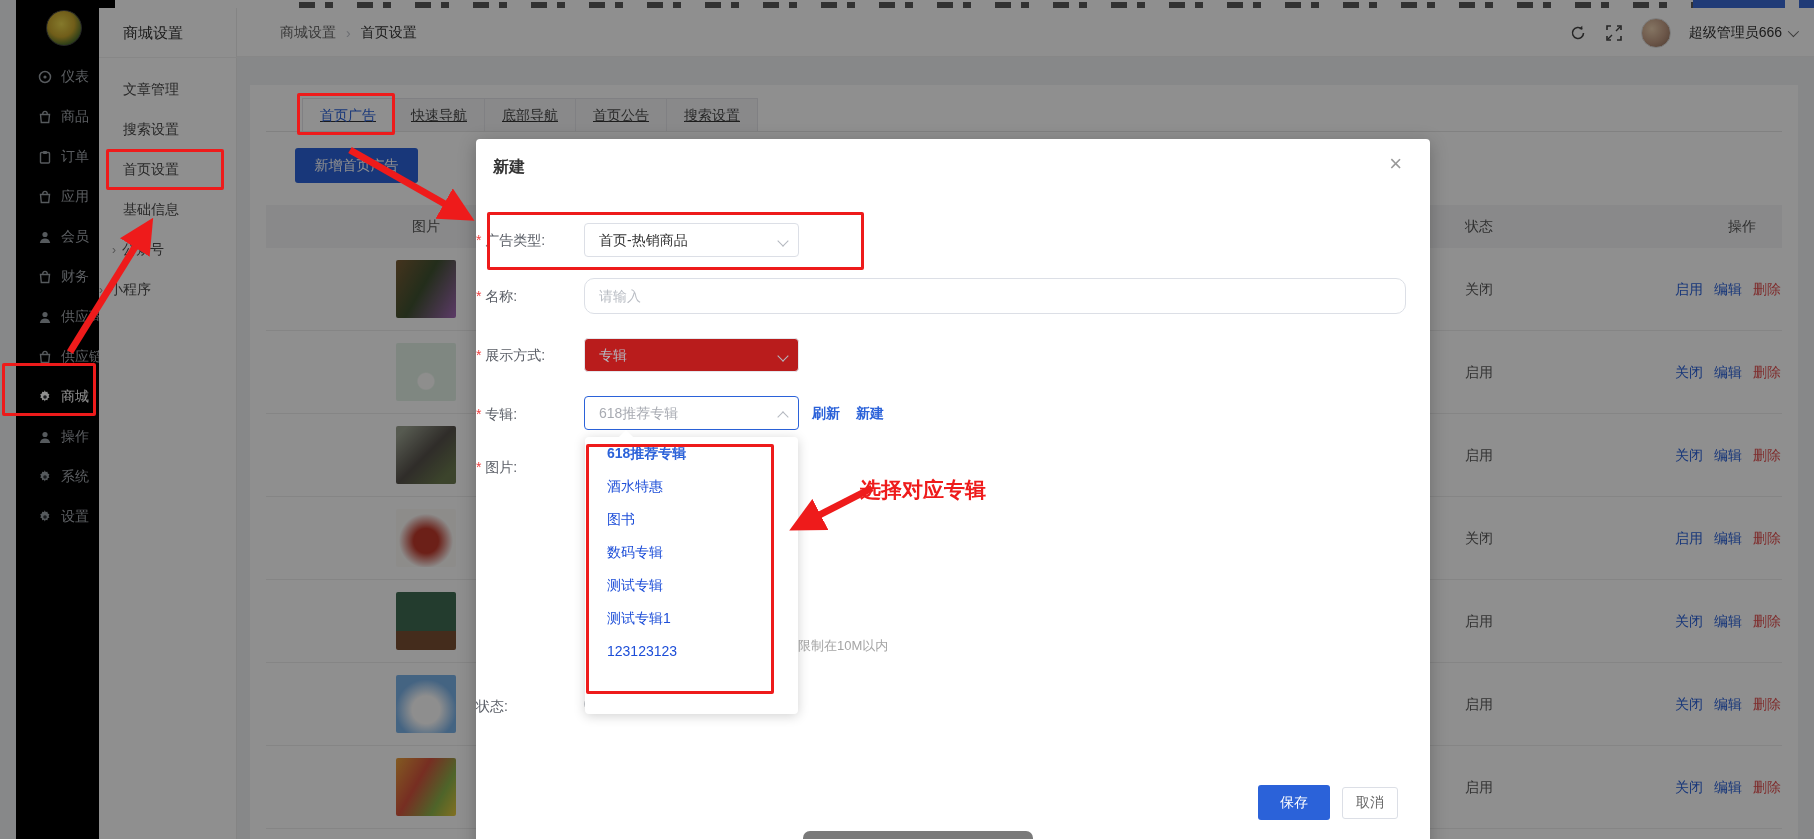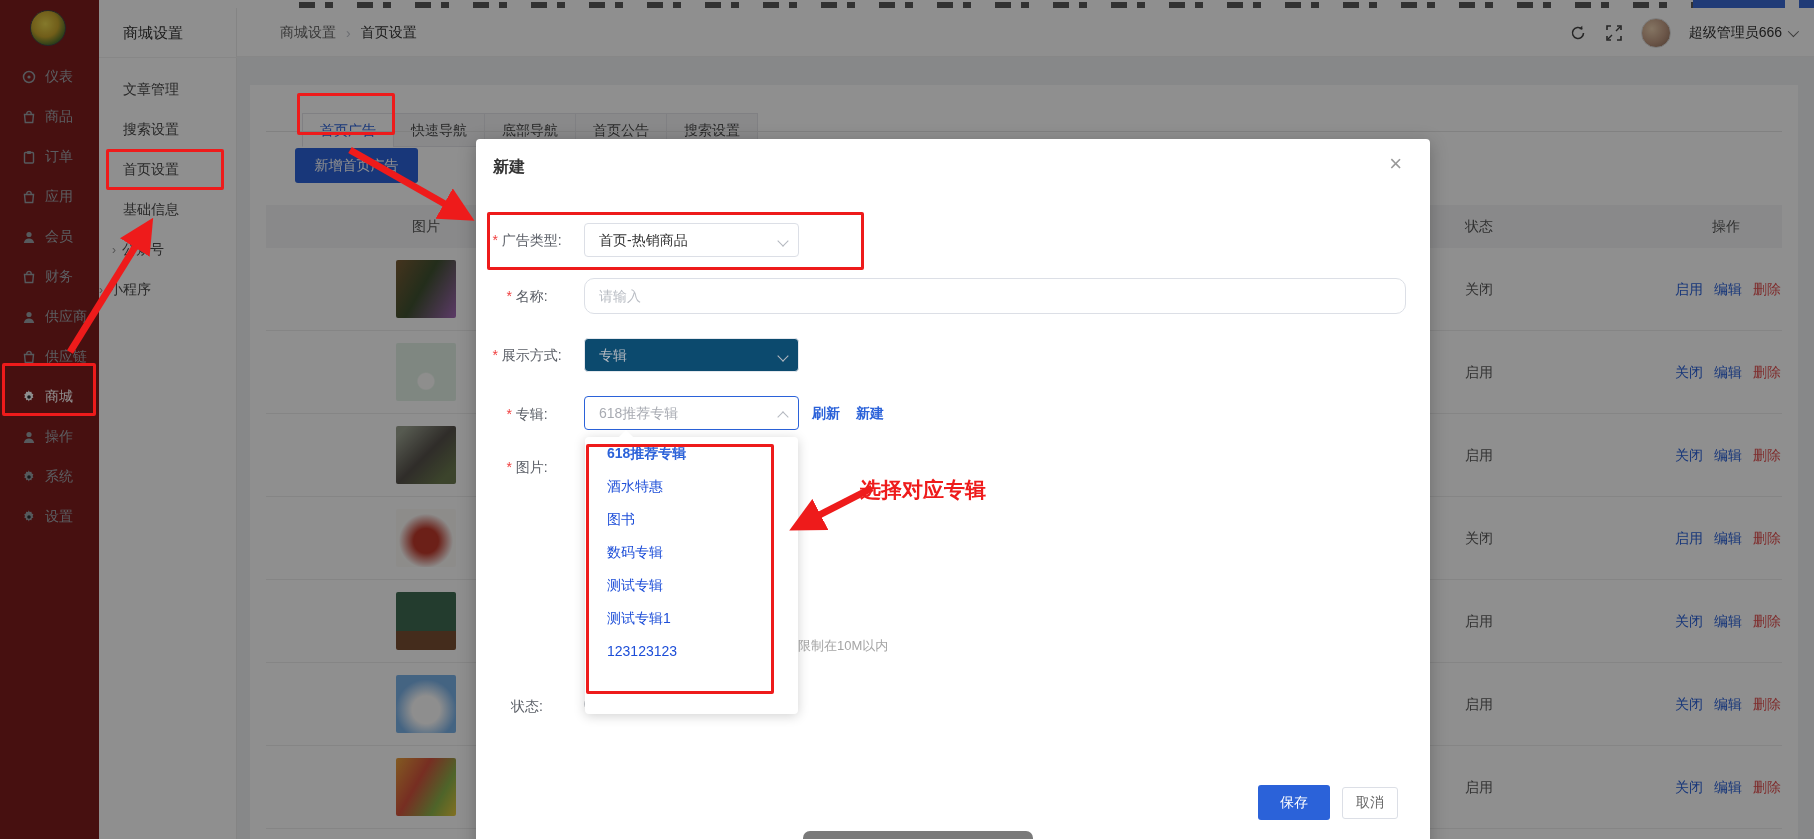--- a/index.html
+++ b/index.html
@@ -9,21 +9,21 @@
   .abs { position:absolute; }
 
   
   .top-strip { left:99px; top:0; width:1715px; height:8px; background:#fff; z-index:1; }
   .strip-dashes { position:absolute; left:200px; top:2px; width:1480px; height:6px;
     background:repeating-linear-gradient(90deg,#5a5a5a 0 16px,transparent 16px 26px,#5a5a5a 26px 34px,transparent 34px 58px); }
   .strip-blue1 { position:absolute; left:1594px; top:0; width:92px; height:8px; background:#3a6ad4; }
   .strip-blue2 { position:absolute; left:1700px; top:0; width:15px; height:8px; background:#3a6ad4; }
 
   
-  .sidebar { left:0; top:0; width:99px; height:839px; background:#7f1d1d; z-index:1; }
+  .sidebar { left:16px; top:0; width:99px; height:839px; background:#000000; z-index:1; }
   .logo { position:absolute; left:30px; top:10px; width:36px; height:36px; border-radius:50%;
     background:radial-gradient(circle at 42% 38%,#ecd84e,#c9a72e 45%,#57742e 72%,#2e4a1e); border:1px solid #444; }
   .side-item { position:absolute; left:0; width:99px; height:40px; display:flex; align-items:center; gap:9px;
     padding-left:22px; color:#a2a7ad; font-size:14px; cursor:pointer; }
   .side-item.active { color:#fff; }
   .side-item svg { flex:0 0 auto; }
 
   
   .submenu { left:99px; top:8px; width:138px; height:831px; background:#fff; border-right:1px solid #ececec; z-index:1; }
   .submenu-title { position:absolute; left:24px; top:0; height:49px; line-height:49px; font-size:15px; color:#333; }
@@ -41,31 +41,31 @@
   .topbar-right { position:absolute; right:18px; top:0; height:49px; display:flex; align-items:center; gap:18px; }
   .tb-icon { width:18px; height:18px; color:#555; cursor:pointer; }
   .avatar { width:30px; height:30px; border-radius:50%;
     background:radial-gradient(circle at 35% 35%,#ecd0b0,#c09a82 55%,#8a6a58); border:1px solid #ddd; }
   .username { font-size:14px; color:#333; cursor:pointer; display:flex; align-items:center; gap:6px; }
   .chev { display:inline-block; width:8px; height:8px; border-right:1.6px solid #666; border-bottom:1.6px solid #666; transform:rotate(45deg) translateY(-2px); }
 
   
   .main-bg { left:237px; top:57px; width:1577px; height:782px; background:#f0f2f5; z-index:1; }
   .card { position:absolute; left:13px; top:28px; width:1548px; height:754px; background:#fff; }
-  .tabs { position:absolute; left:53px; top:28px; display:flex; height:34px; }
+  .tabs { position:absolute; left:53px; top:13px; display:flex; height:34px;text-decoration:underline; }
   .tab { height:34px; line-height:32px; padding:0 17px; background:#f4f5f7; border:1px solid #e4e5e9;
     margin-left:-1px; font-size:14px; color:#4a4a4a; cursor:pointer; white-space:nowrap; }
   .tab.active { background:#fff; color:#2b62d9; border-bottom-color:#fff; }
   .tabs-underline { position:absolute; left:16px; top:46px; width:1516px; height:1px; background:#e6e6e6; }
   .add-btn { position:absolute; left:45px; top:63px; width:123px; height:35px; background:#2b62d9; color:#fff;
     font-size:14px; border:none; border-radius:3px; cursor:pointer; }
 
   
   .thead { position:absolute; left:16px; top:120px; width:1516px; height:43px; background:#f4f5f7; }
-  .th { position:absolute; top:0; height:43px; line-height:43px; color:#555; font-size:14px; }
+  .th { position:absolute; top:0; height:43px; line-height:43px; color:#555; font-size:14px;text-align:center; }
   .th-img { left:130px; width:60px; text-align:center; }
   .th-status { left:1199px; }
   .th-op { left:1446px; width:60px; }
   .trow { position:absolute; left:16px; width:1516px; height:83px; border-bottom:1px solid #ededed; background:#fff; }
   .thumb { position:absolute; left:130px; top:12px; width:60px; height:58px; border-radius:2px; }
   .t1 { background:linear-gradient(120deg,#7a5c35,#3f5130 45%,#a468b8); }
   .t2 { background:radial-gradient(circle at 50% 66%,#fdfdfb 16%,#e2f1e6 19%); }
   .t3 { background:linear-gradient(135deg,#9aa08f 10%,#55504a 50%,#6b7a4f 85%); }
   .t4 { background:radial-gradient(circle at 50% 55%,#c0392b 28%,#fbf9f7 62%); }
   .t5 { background:linear-gradient(#3f6b52 68%,#7a4f33 68%); }
@@ -77,25 +77,25 @@
   .lnk.del { color:#e25050; }
 
   
   .overlay { left:0; top:0; width:1814px; height:839px; background:rgba(0,0,0,0.44); z-index:5; }
 
   
   .modal { left:476px; top:139px; width:954px; height:716px; background:#fff; border-radius:4px; z-index:10;
     box-shadow:0 4px 18px rgba(0,0,0,.25); }
   .modal-title { position:absolute; left:17px; top:18px; font-size:16px; font-weight:bold; color:#333; }
   .modal-close { position:absolute; right:28px; top:14px; font-size:22px; color:#999; cursor:pointer; line-height:1; }
-  .flabel { position:absolute; left:0; width:102px; text-align:center; color:#5a5e66; font-size:14px; }
+  .flabel { position:absolute; left:0; width:102px; text-align:left; color:#5a5e66; font-size:14px; }
   .req::before { content:"* "; color:#f03e3e; }
   .fld-select { position:absolute; left:108px; width:215px; height:34px; border:1px solid #dcdfe6; border-radius:4px;
     background:#fff; line-height:32px; padding-left:14px; font-size:14px; color:#333; cursor:pointer; }
-  .fld-select.disabled { background:#0c4a6e; border-color:#e4e7ed; color:#b4b8bf; cursor:not-allowed; }
+  .fld-select.disabled { background:#b91c1c; border-color:#e4e7ed; color:#b4b8bf; cursor:not-allowed; }
   .fld-select.open { border-color:#2b62d9; color:#a8abb2; }
   .sel-chev { position:absolute; right:11px; top:13px; width:8px; height:8px; border-right:1.6px solid #b4b8bf; border-bottom:1.6px solid #b4b8bf; transform:rotate(45deg); }
   .sel-chev.up { transform:rotate(-135deg); top:16px; }
   .fld-input { position:absolute; left:108px; width:822px; height:36px; border:1px solid #dcdfe6; border-radius:4px;
     padding:0 14px; font-size:14px; color:#333; outline:none; font-family:inherit; }
   .fld-input::placeholder { color:#b9bdc4; }
   .mini-link { position:absolute; color:#2b62d9; font-weight:bold; font-size:14px; cursor:pointer; }
   .hint { position:absolute; left:322px; top:498px; font-size:13px; color:#a5a5a5; }
   .radio-row { position:absolute; left:108px; top:556px; display:flex; align-items:center; gap:26px; }
   .radio { display:flex; align-items:center; gap:7px; font-size:14px; color:#5a5e66; cursor:pointer; }

